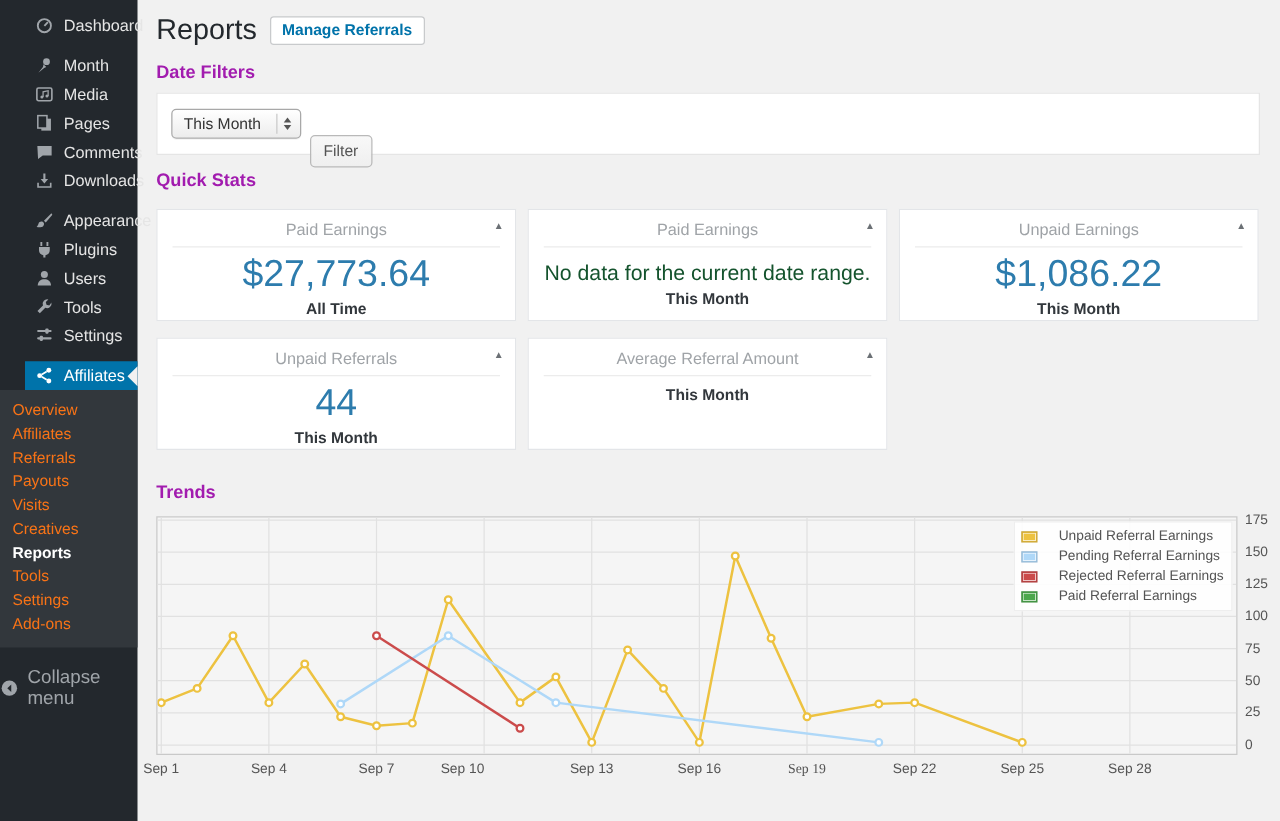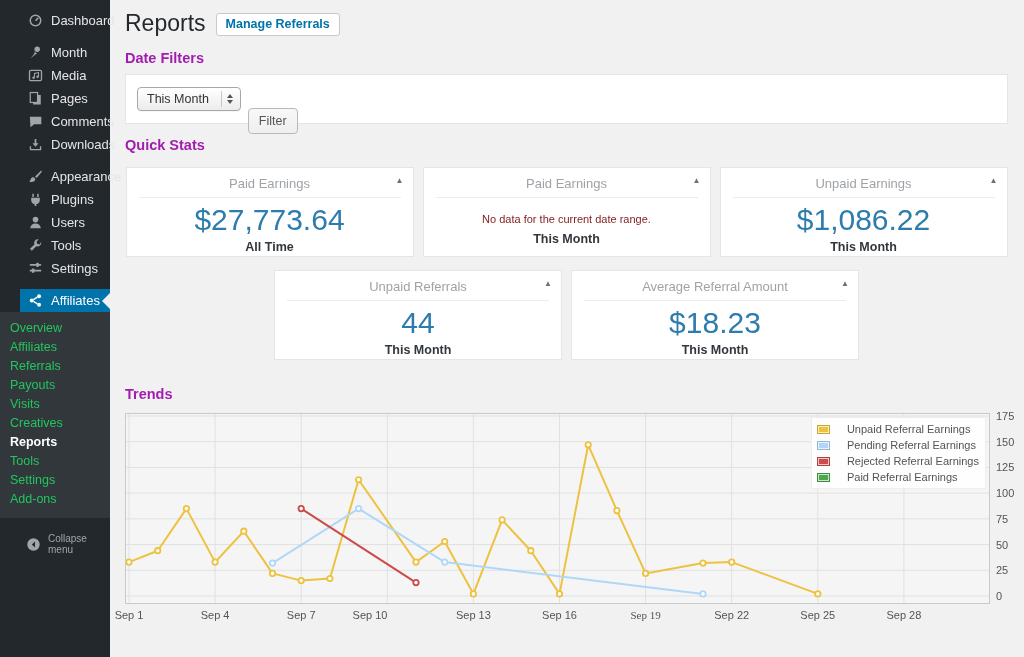--- a/index.html
+++ b/index.html
@@ -26,26 +26,26 @@
   .menu-item .mi { color:#a0a5aa; display:inline-flex; flex:0 0 auto; }
   .menu-item.active { background:#0073aa; color:#fff; font-weight:400; }
   .menu-item.active .mi { color:#fff; }
   .menu-item.active::after {
     content:""; position:absolute; right:0; top:50%; margin-top:-8px;
     border:8px solid transparent; border-right-color:#f1f1f1; border-left-width:0;
   }
   .submenu { background:#32373c; padding:7px 0 9px; }
   .submenu-item {
     padding:3px 4px 3px 10px; font-size:12.5px; line-height:13px;
-    color:#22c55e; cursor:pointer; white-space:nowrap;
+    color:#f97316; cursor:pointer; white-space:nowrap;
   }
   .submenu-item.current { color:#fff; font-weight:700; }
   .collapse-row {
     display:flex; align-items:center; gap:7px; margin-top:11px;
-    padding:4px 26px; font-size:10px; color:#a0a5aa; cursor:pointer;
+    padding:4px 0; font-size:15px; color:#a0a5aa; cursor:pointer;
   }
   .collapse-row .mi { color:#a0a5aa; display:inline-flex; }
 
   
   .content { position:absolute; left:110px; top:0; right:0; bottom:0; padding:0 16px 0 15px; }
 
   .title-row { display:flex; align-items:center; gap:10px; margin-top:9px; height:28px; }
   .page-title { font-size:23px; font-weight:400; color:#23282d; margin:0; line-height:28px; }
   .page-title-action {
     font-size:12.5px; font-weight:700; color:#0073aa; text-decoration:none;
@@ -81,35 +81,35 @@
   .stepper i { display:block; width:0; height:0; border:3.5px solid transparent; }
   .stepper i.up { border-bottom:4px solid #555; border-top:none; }
   .stepper i.dn { border-top:4px solid #555; border-bottom:none; }
   .btn-secondary {
     height:26px; font-size:12.5px; color:#555; background:linear-gradient(#f8f8f8,#efefef);
     border:1px solid #b9b9b9; border-radius:4px; padding:0 10px; cursor:pointer;
     font-family:inherit;
     margin-top:44px;
   }
 
-  .cards { display:flex; flex-wrap:wrap; gap:13px 9px; margin-top:14px;justify-content:center; }
+  .cards { display:flex; flex-wrap:wrap; gap:13px 9px; margin-top:14px; }
   .card {
     width:288px; height:90px; background:#fff; border:1px solid #e3e5e8;
   }
   .card-head {
     position:relative; text-align:center; padding:8px 24px 6px;
     font-size:13px; color:#9fa3a7;
   }
   .card-caret {
     position:absolute; right:9px; top:8px; font-size:8px; color:#6b7075; cursor:pointer;
   }
   .card-sep { border-top:1px solid #ececec; margin:0 12px; }
   .card-body { text-align:center; padding-top:5px; }
   .card-value { font-size:30px; line-height:34px; color:#2d7cad; }
-  .card-msg { font-size:11px; line-height:20px; color:#7f1d1d; padding:6px 6px 0; }
+  .card-msg { font-size:17px; line-height:20px; color:#14532d; padding:6px 6px 0; }
   .card-period { font-size:12.5px; font-weight:700; color:#32373c; margin-top:3px; }
 
   
   .chart { position:relative; margin-top:11px; height:215px; }
   .plot {
     position:absolute; left:0; top:0; width:865px; height:191px;
     border:1px solid #c9c9c9; background:#f5f5f5;
   }
   .ylabel { position:absolute; left:871px; font-size:11px; color:#545454; transform:translateY(-50%); }
   .xlabel { position:absolute; top:196px; font-size:11px; color:#545454; transform:translateX(-50%); white-space:nowrap; }
@@ -318,21 +318,20 @@
         <div class="card-sep"></div>
         <div class="card-body">
           <div class="card-value">44</div>
           <div class="card-period">This Month</div>
         </div>
       </div>
       <div class="card">
         <div class="card-head">Average Referral Amount<span class="card-caret">▲</span></div>
         <div class="card-sep"></div>
         <div class="card-body">
-          <div class="card-value">$18.23</div>
           <div class="card-period">This Month</div>
         </div>
       </div>
     </div>
 
   <h3 class="section" style="margin-top:26px;">Trends</h3>
   <div class="chart" id="chart">
     <div class="plot" id="plot"><svg width="863" height="189">
           <line x1="0" y1="182" x2="863" y2="182" stroke="#e1e1e1" stroke-width="1"></line>
           <line x1="0" y1="156.28571428571428" x2="863" y2="156.28571428571428" stroke="#e1e1e1" stroke-width="1"></line>

